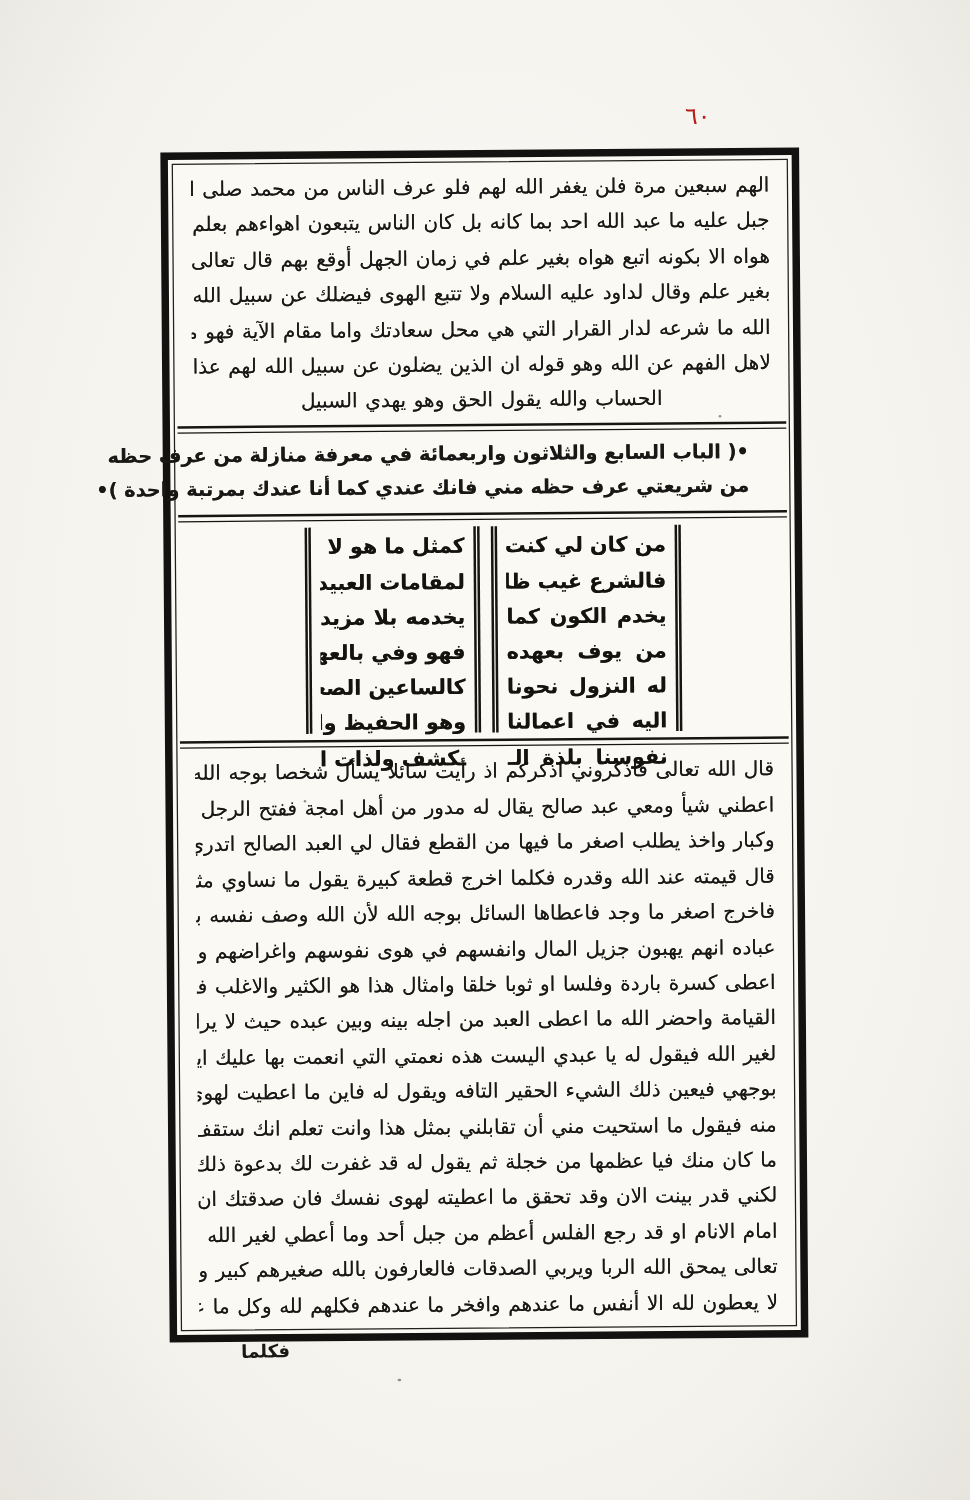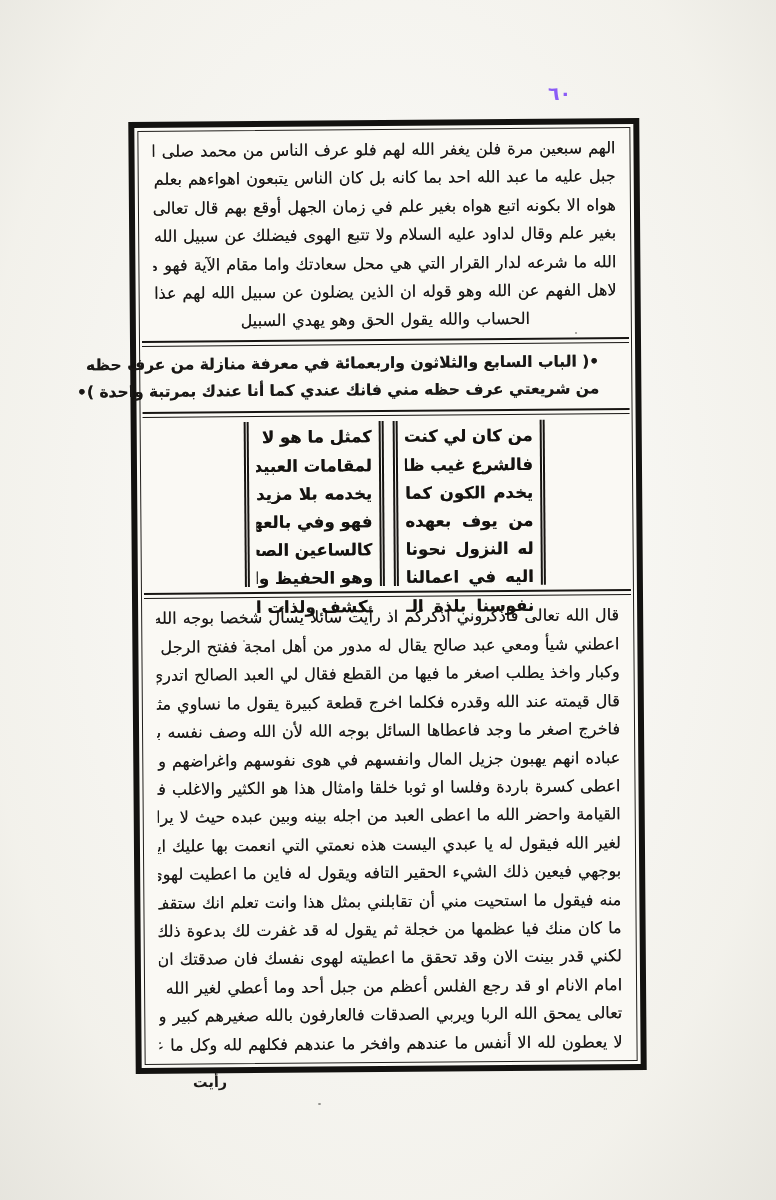--- a/index.html
+++ b/index.html
@@ -11,21 +11,21 @@
     overflow:hidden;
     position:relative;
   }
   .scan-bg{
     position:absolute;inset:0;
     background:
       radial-gradient(ellipse at 50% 45%, rgba(255,255,255,.8) 0%, rgba(236,234,226,.35) 75%, rgba(214,212,203,.5) 100%);
   }
   .page-number{
     position:absolute;top:82px;left:548px;
-    font-size:19px;font-weight:bold;color:#8b5cf6;
+    font-size:19px;font-weight:normal;color:#b91c1c;
     letter-spacing:2px;
   }
   
   .frame{
     position:absolute;left:132px;top:120px;width:511px;height:952px;
     border:6px solid #131210;
     background:#faf9f4;
     transform:rotate(-0.45deg);
     box-sizing:border-box;
   }
@@ -167,17 +167,17 @@
         <div class="line">ما كان منك فيا عظمها من خجلة ثم يقول له قد غفرت لك بدعوة ذلك السائل لفرحه بما اعطيته</div>
         <div class="line">لكني قدر بينت الان وقد تحقق ما اعطيته لهوى نفسك فان صدقتك ان احدثتم اوريتها فيحضرها</div>
         <div class="line">امام الانام او قد رجع الفلس أعظم من جبل أحد وما أعطي لغير الله قد عاد هباء منثورا قال الله</div>
         <div class="line">تعالى يمحق الله الربا ويربي الصدقات فالعارفون بالله صغيرهم كبير وكبيرهم لا أعظم منه فانهم</div>
         <div class="line">لا يعطون لله الا أنفس ما عندهم وافخر ما عندهم فكلهم لله وكل ما عندهم لله والعبد وما يملكه</div>
       </div>
 
   </div>
 </div>
 
-<div class="catchword">رأيت</div>
+<div class="catchword">فكلما</div>
 
 <div class="speck" style="left:318px;top:1103px;width:3px;height:2px;"></div>
 <div class="speck" style="left:243px;top:640px;width:2px;height:2px;"></div>
 <div class="speck" style="left:575px;top:332px;width:2px;height:2px;"></div>
 
 </body></html>

